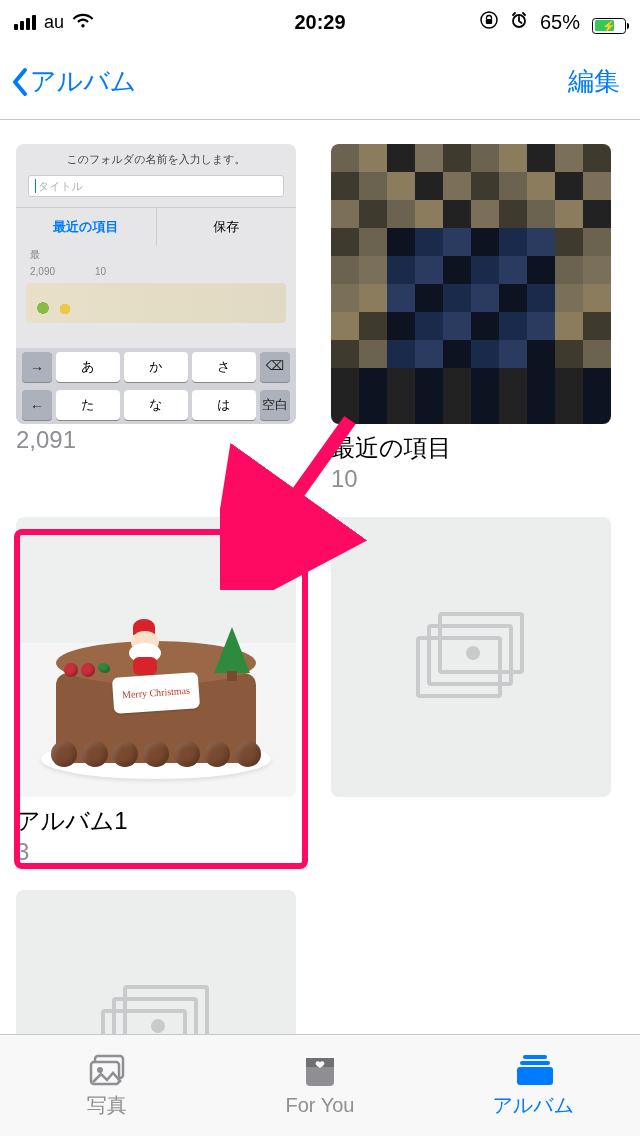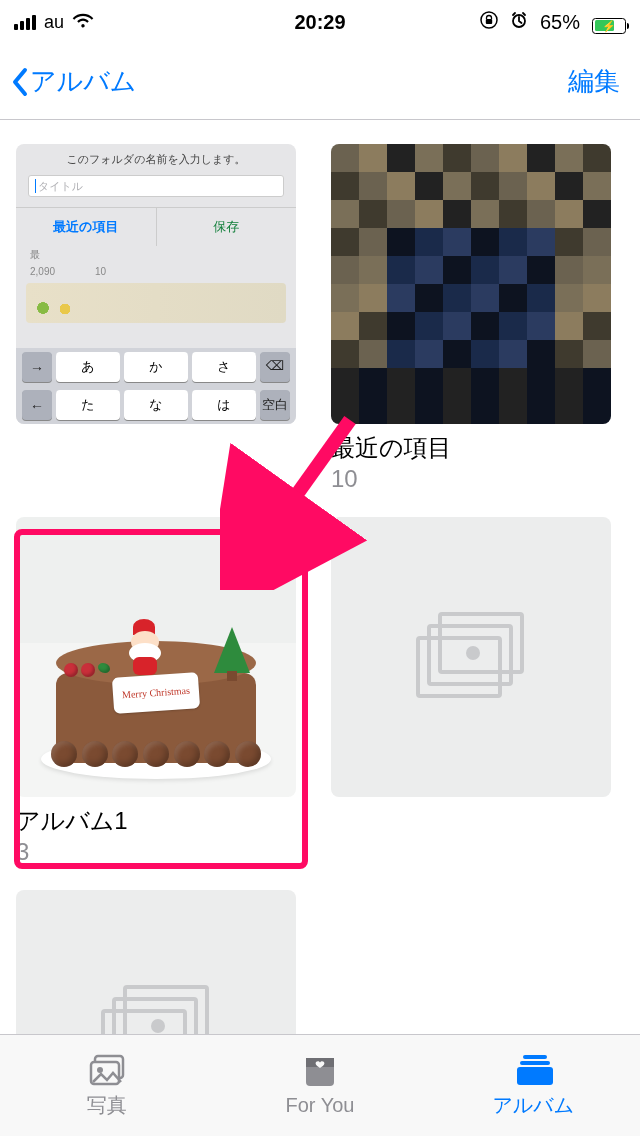--- a/index.html
+++ b/index.html
@@ -35,21 +35,21 @@
     .album-count { font-size: 24px; color:#8e8e93; margin-top:2px; }
 
     
     .thumb1 { background:#e6e6e8; display:flex; flex-direction:column; font-size:10px; }
     .t1-msg { text-align:center; padding:8px 0 4px; font-size:11px; color:#444; }
     .t1-input { margin:4px 12px 0; height:22px; background:#fff; border:1px solid #ccc; border-radius:3px; display:flex; align-items:center; padding:0 6px; color:#b0b0b4; font-size:11px; }
     .t1-cursor { display:inline-block; width:1px; height:14px; background:#007aff; margin-right:2px;}
     .t1-btns { display:flex; border-top:0.5px solid #ccc; margin-top:10px; }
     .t1-btns span { flex:1; text-align:center; padding:10px 0; font-size:13px; }
     .t1-btns span:first-child { color:#007aff; font-weight:600; border-right:0.5px solid #ccc; }
-    .t1-btns span:last-child { color:#15803d; }
+    .t1-btns span:last-child { color:#000000; }
     .t1-stats { display:flex; padding:2px 14px; gap:40px; color:#888; font-size:10px; }
     .t1-figs { height:40px; margin:4px 10px 0; border-radius:4px; background:linear-gradient(90deg,#e8e0c8,#e0dac4); position:relative; }
     .t1-figs::before{content:"";position:absolute;left:8px;bottom:4px;width:18px;height:22px;background:radial-gradient(circle,#8b4 40%,transparent 41%);}
     .t1-figs::after{content:"";position:absolute;left:30px;bottom:4px;width:18px;height:20px;background:radial-gradient(circle,#e9c84a 40%,transparent 41%);}
     .t1-kb { margin-top:auto; background:#d1d3d9; }
     .t1-row { display:flex; gap:4px; padding:4px 6px; }
     .t1-key { flex:1; background:#fff; border-radius:4px; text-align:center; padding:6px 0; font-size:13px; box-shadow:0 1px 0 #888; }
     .t1-key.gray { background:#adb1bb; color:#222; }
     .t1-key.arrow { flex:0 0 30px; font-size:14px;}
     .t1-key.del { flex:0 0 30px; }
@@ -185,20 +185,21 @@
         </div>
         <div class="t1-row">
           <div class="t1-key gray arrow">←</div>
           <div class="t1-key">た</div>
           <div class="t1-key">な</div>
           <div class="t1-key">は</div>
           <div class="t1-key gray del">空白</div>
         </div>
       </div>
     </div>
+    <div class="album-count">2,091</div>
   </div>
 
   <div class="album">
     <div class="thumb">
       <div class="thumb2" id="pix" style="width: 100%; height: 100%;">
           <div style="background:#6b6250"></div>
           <div style="background:#8c7c5e"></div>
           <div style="background:#222"></div>
           <div style="background:#7a6f58"></div>
           <div style="background:#3f3a2e"></div>

